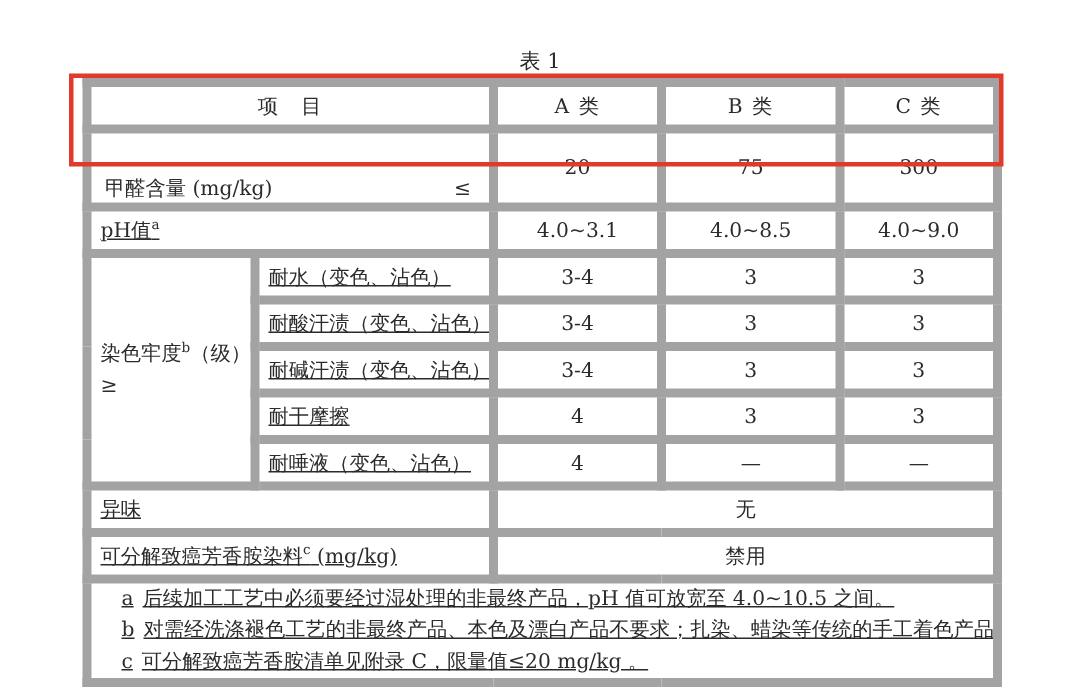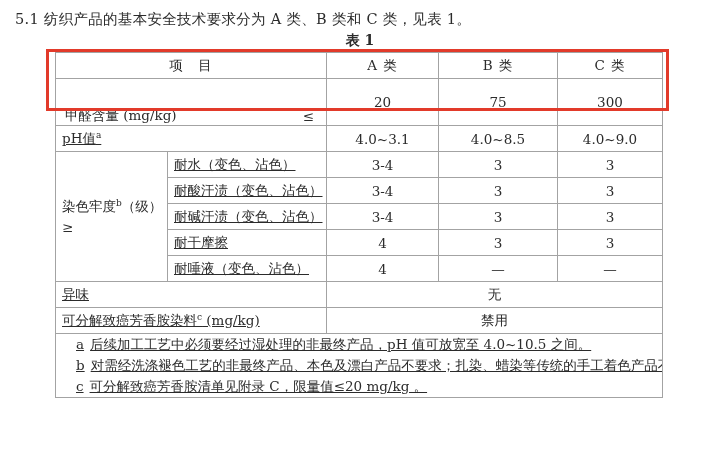--- a/index.html
+++ b/index.html
@@ -14,31 +14,31 @@
   .para{
     position:absolute;
     font-size:14.5px;
     line-height:24px;
     letter-spacing:0.3px;
   }
   #para-5-1{left:15px;top:7px;width:700px;}
   #para-5-2{left:15px;top:419px;width:697px;}
   .table-caption{
     position:absolute;left:0;top:32px;width:720px;
-    text-align:center;font-weight:bold;font-size:14px;
+    text-align:center;font-weight:normal;font-size:14px;
   }
   table.std{
     position:absolute;left:55px;top:52px;
     width:607px;
     border-collapse:collapse;
     table-layout:fixed;
     font-size:13.5px;
   }
   table.std td{
-    border:1px solid #a3a3a3;
+    border:6px solid #a3a3a3;
     padding:0 6px;
     height:25px;
     vertical-align:middle;
     overflow:hidden;
     white-space:nowrap;
   }
   td.hdr{height:28px;text-align:center;letter-spacing:1px;}
   td.val{text-align:center;}
   td.label-cell{padding-left:9px;text-decoration:underline;}
   .split{
@@ -73,21 +73,20 @@
     border:3px solid #e23a2a;
     pointer-events:none;
     z-index:3;
   }
 </style>
 </head>
 <body>
 
 <div class="page">
 
-  <div class="para" id="para-5-1">5.1 纺织产品的基本安全技术要求分为 A 类、B 类和 C 类，见表 1。</div>
 
   <div class="table-caption">表 1</div>
 
   <div class="highlight-box"></div>
 
   <table class="std">
     <colgroup>
       <col style="width:112px">
         <col style="width:159px">
         <col style="width:112px">

